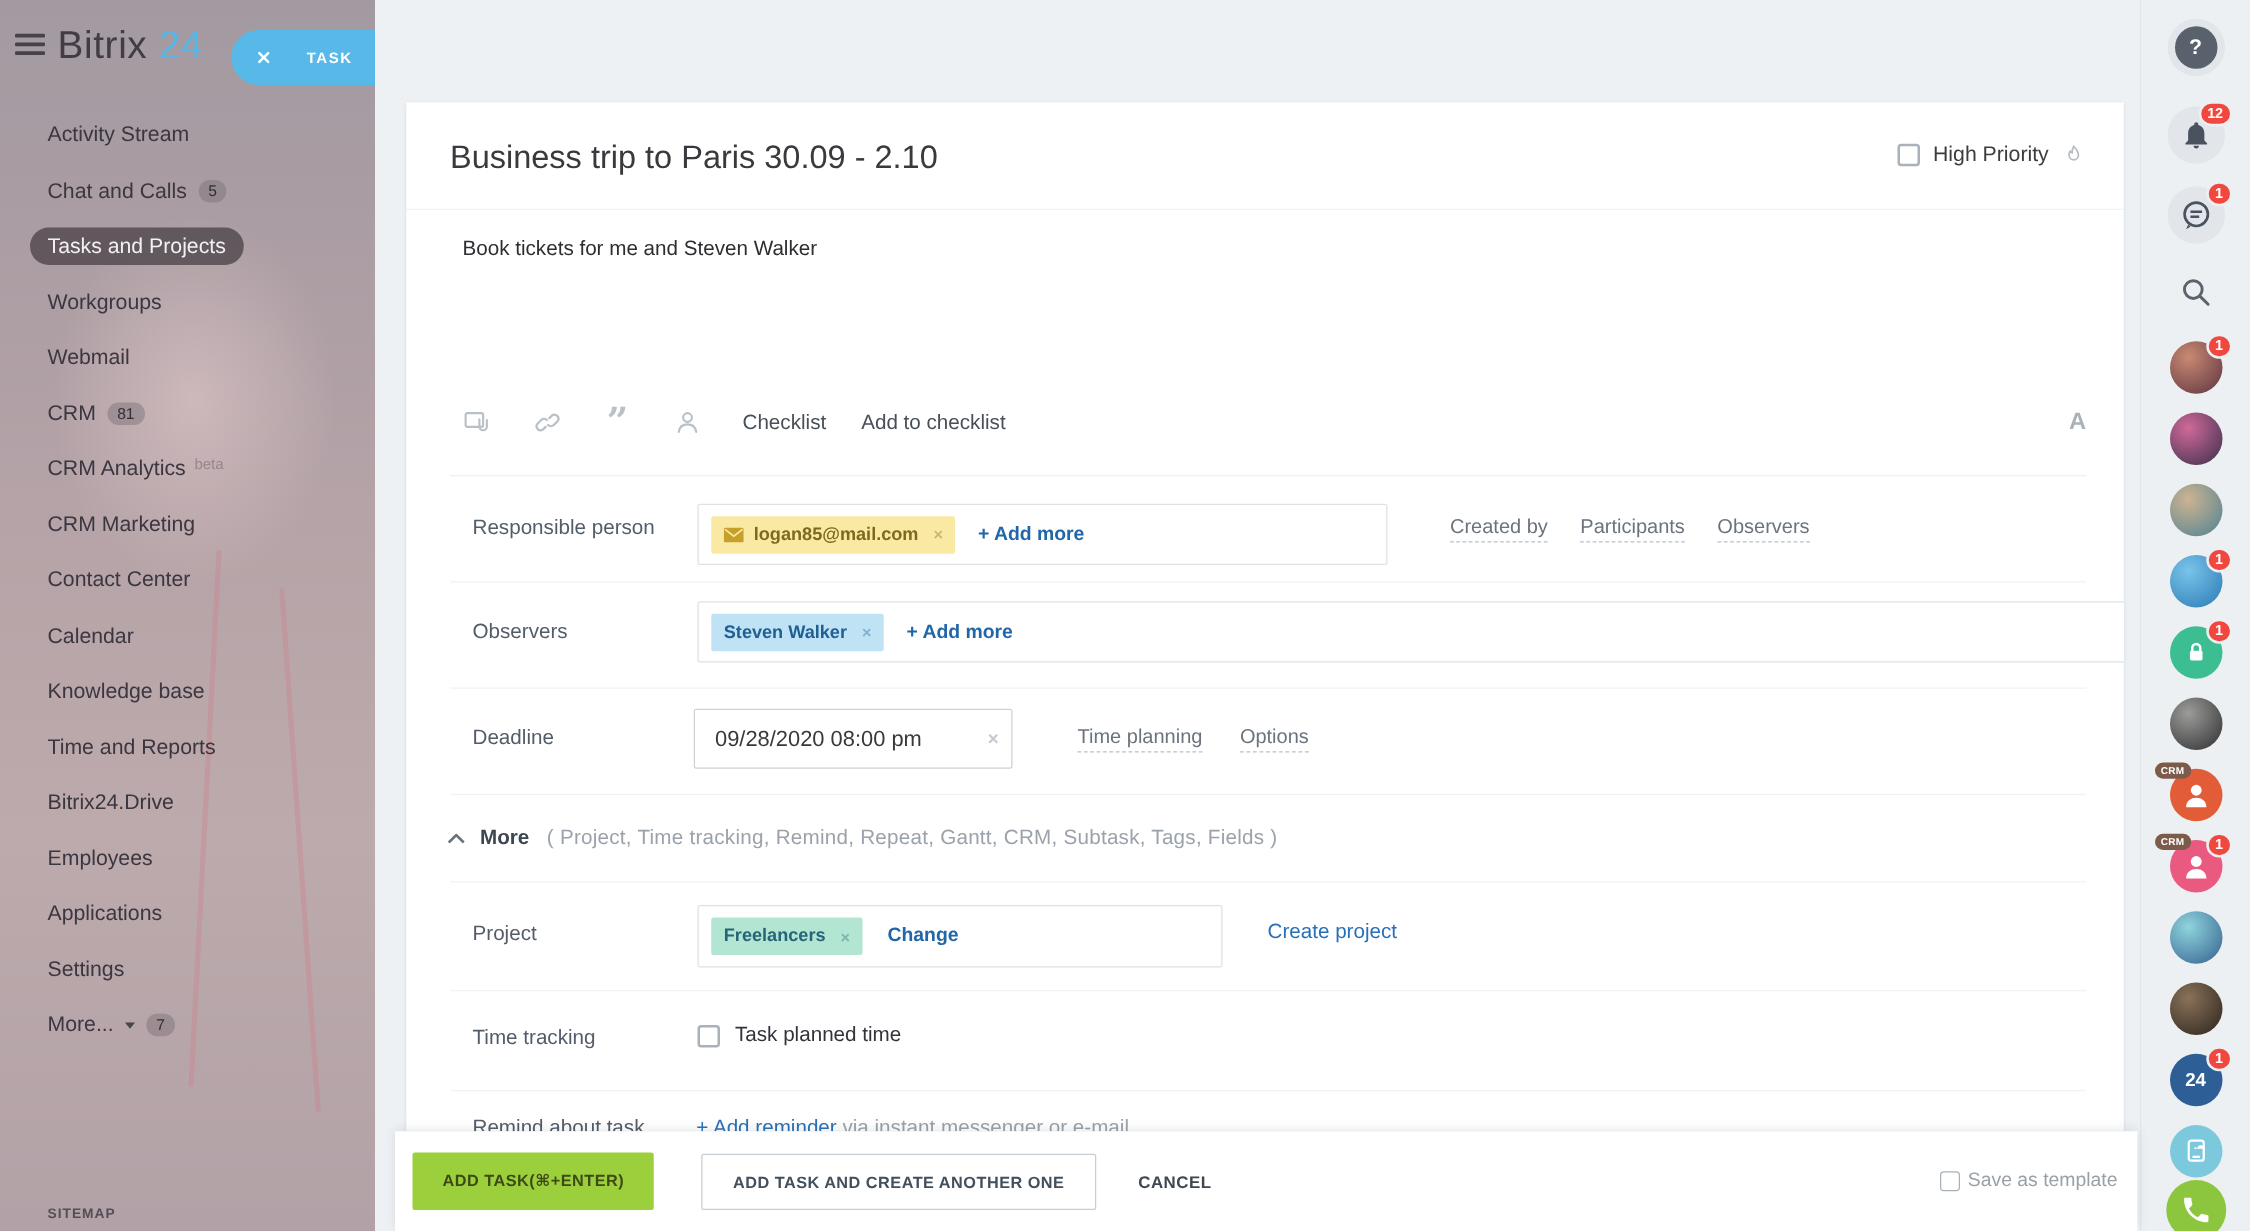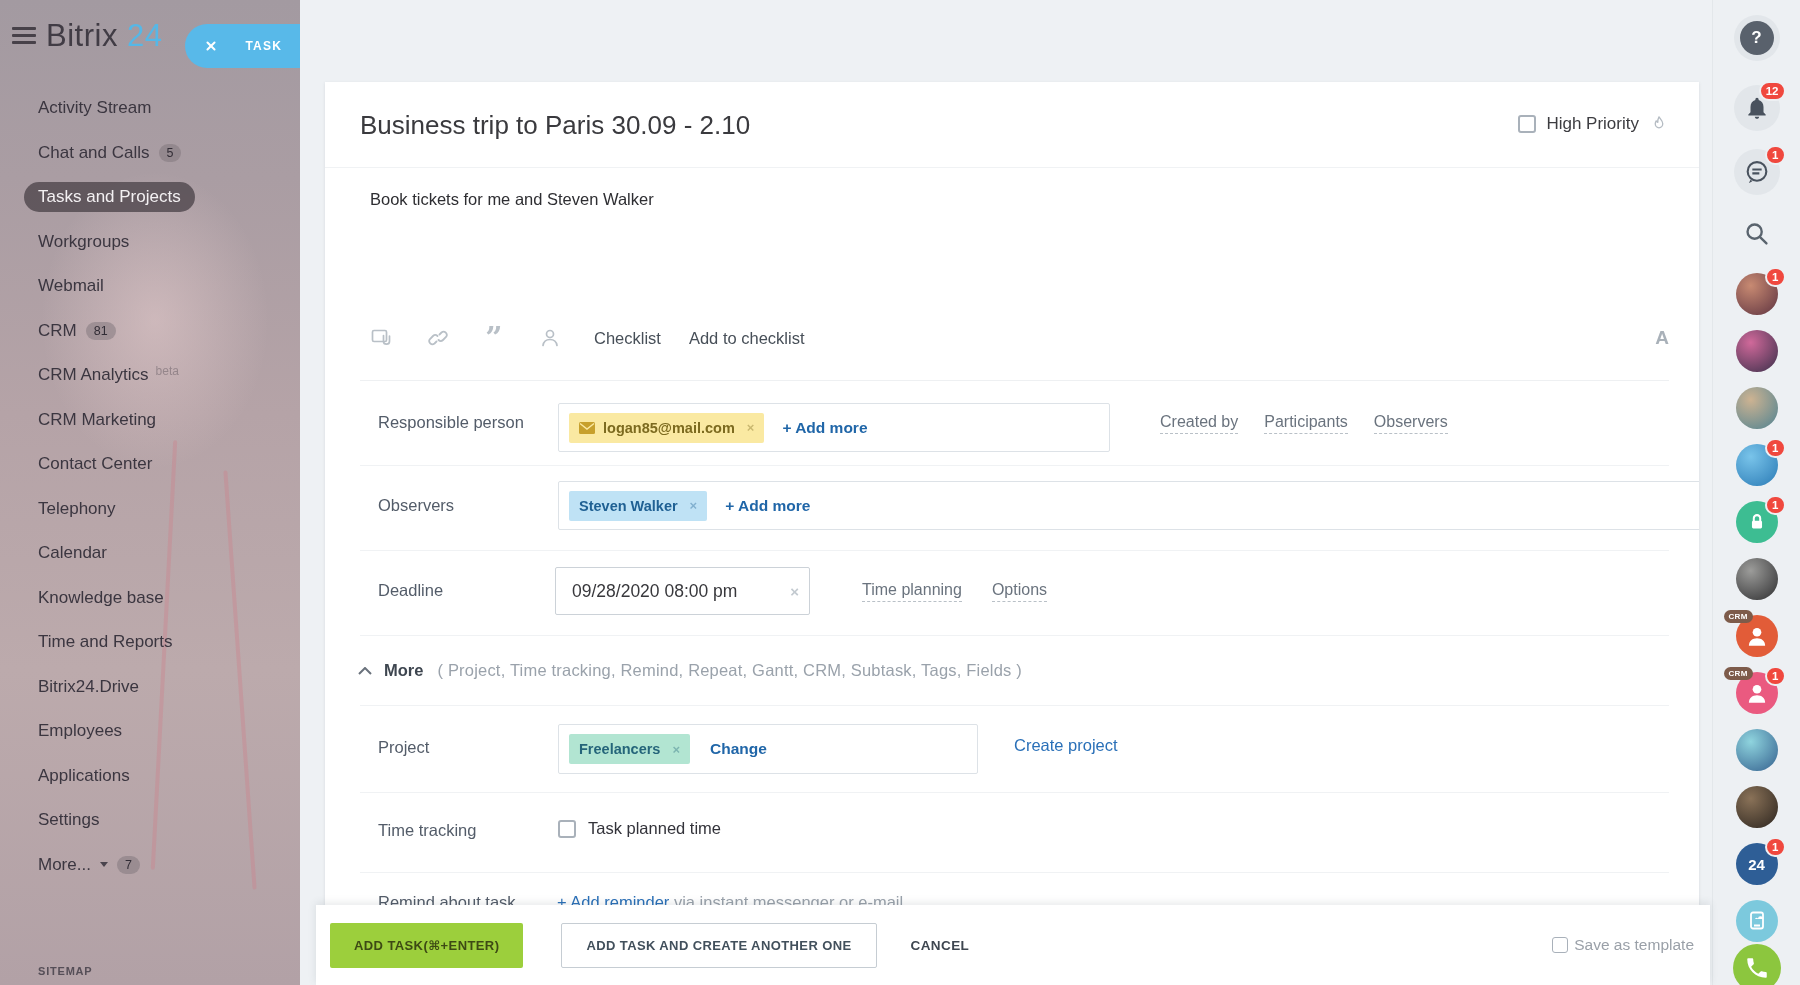--- a/index.html
+++ b/index.html
@@ -223,25 +223,20 @@
       <div class="sb-item" data-name="sidebar-item-crm-marketing">
         <span class="sb-inner">
           <span class="sb-label" data-name="sidebar-item-label">CRM Marketing</span>
         </span>
       </div>
       <div class="sb-item" data-name="sidebar-item-contact-center">
         <span class="sb-inner">
           <span class="sb-label" data-name="sidebar-item-label">Contact Center</span>
         </span>
       </div>
-      <div class="sb-item" data-name="sidebar-item-telephony">
-        <span class="sb-inner">
-          <span class="sb-label" data-name="sidebar-item-label">Telephony</span>
-        </span>
-      </div>
       <div class="sb-item" data-name="sidebar-item-calendar">
         <span class="sb-inner">
           <span class="sb-label" data-name="sidebar-item-label">Calendar</span>
         </span>
       </div>
       <div class="sb-item" data-name="sidebar-item-knowledge-base">
         <span class="sb-inner">
           <span class="sb-label" data-name="sidebar-item-label">Knowledge base</span>
         </span>
       </div>

